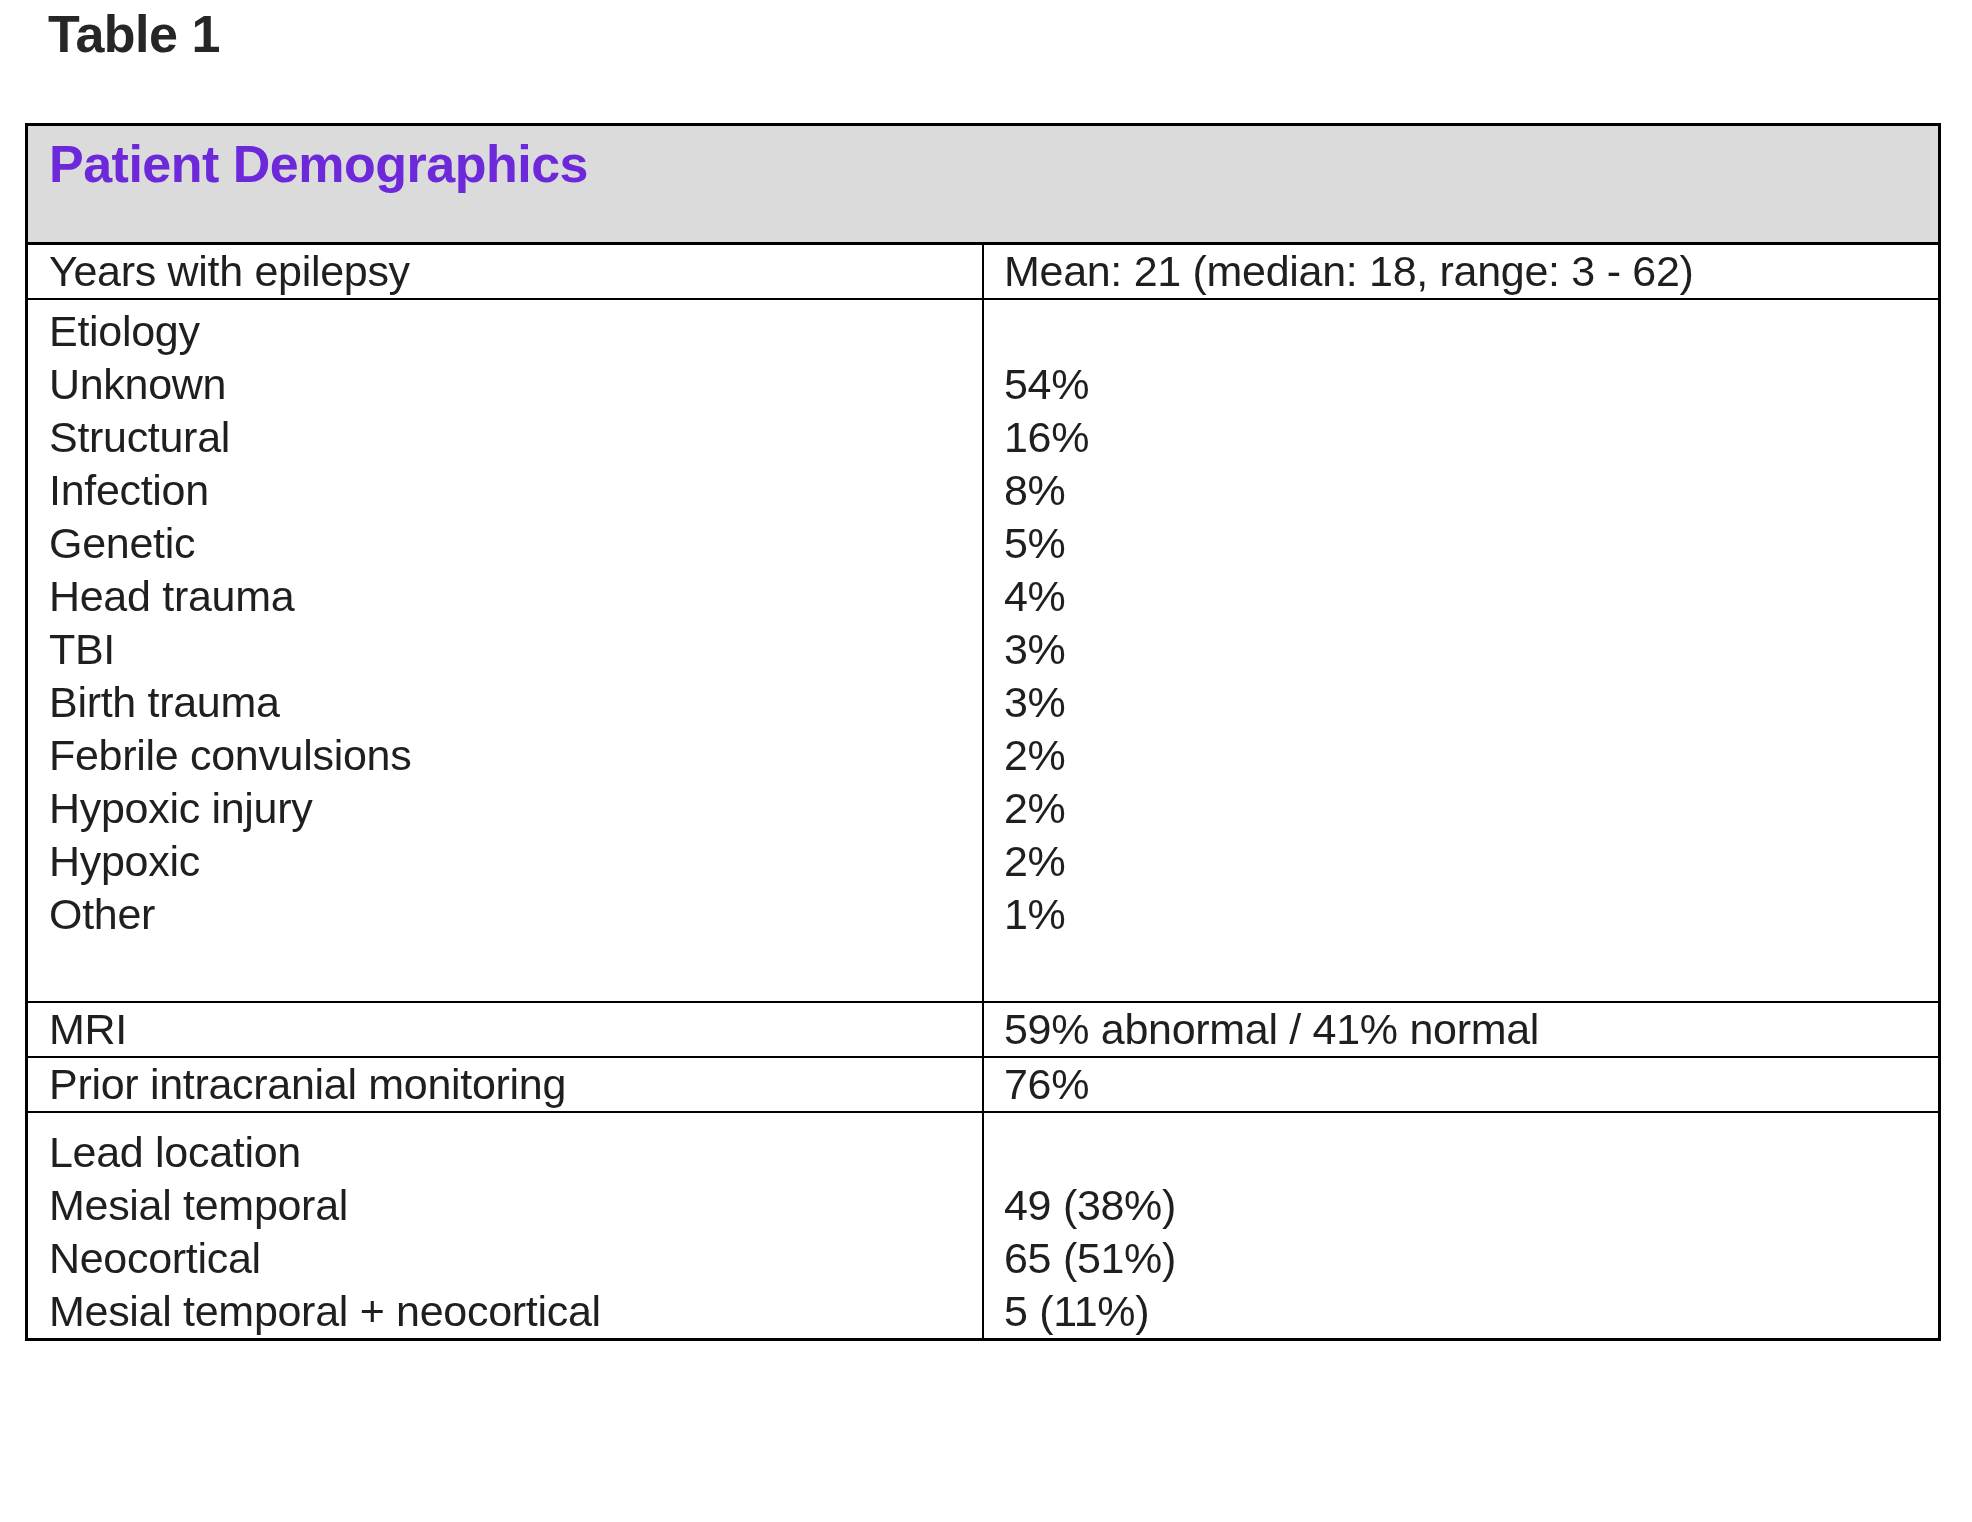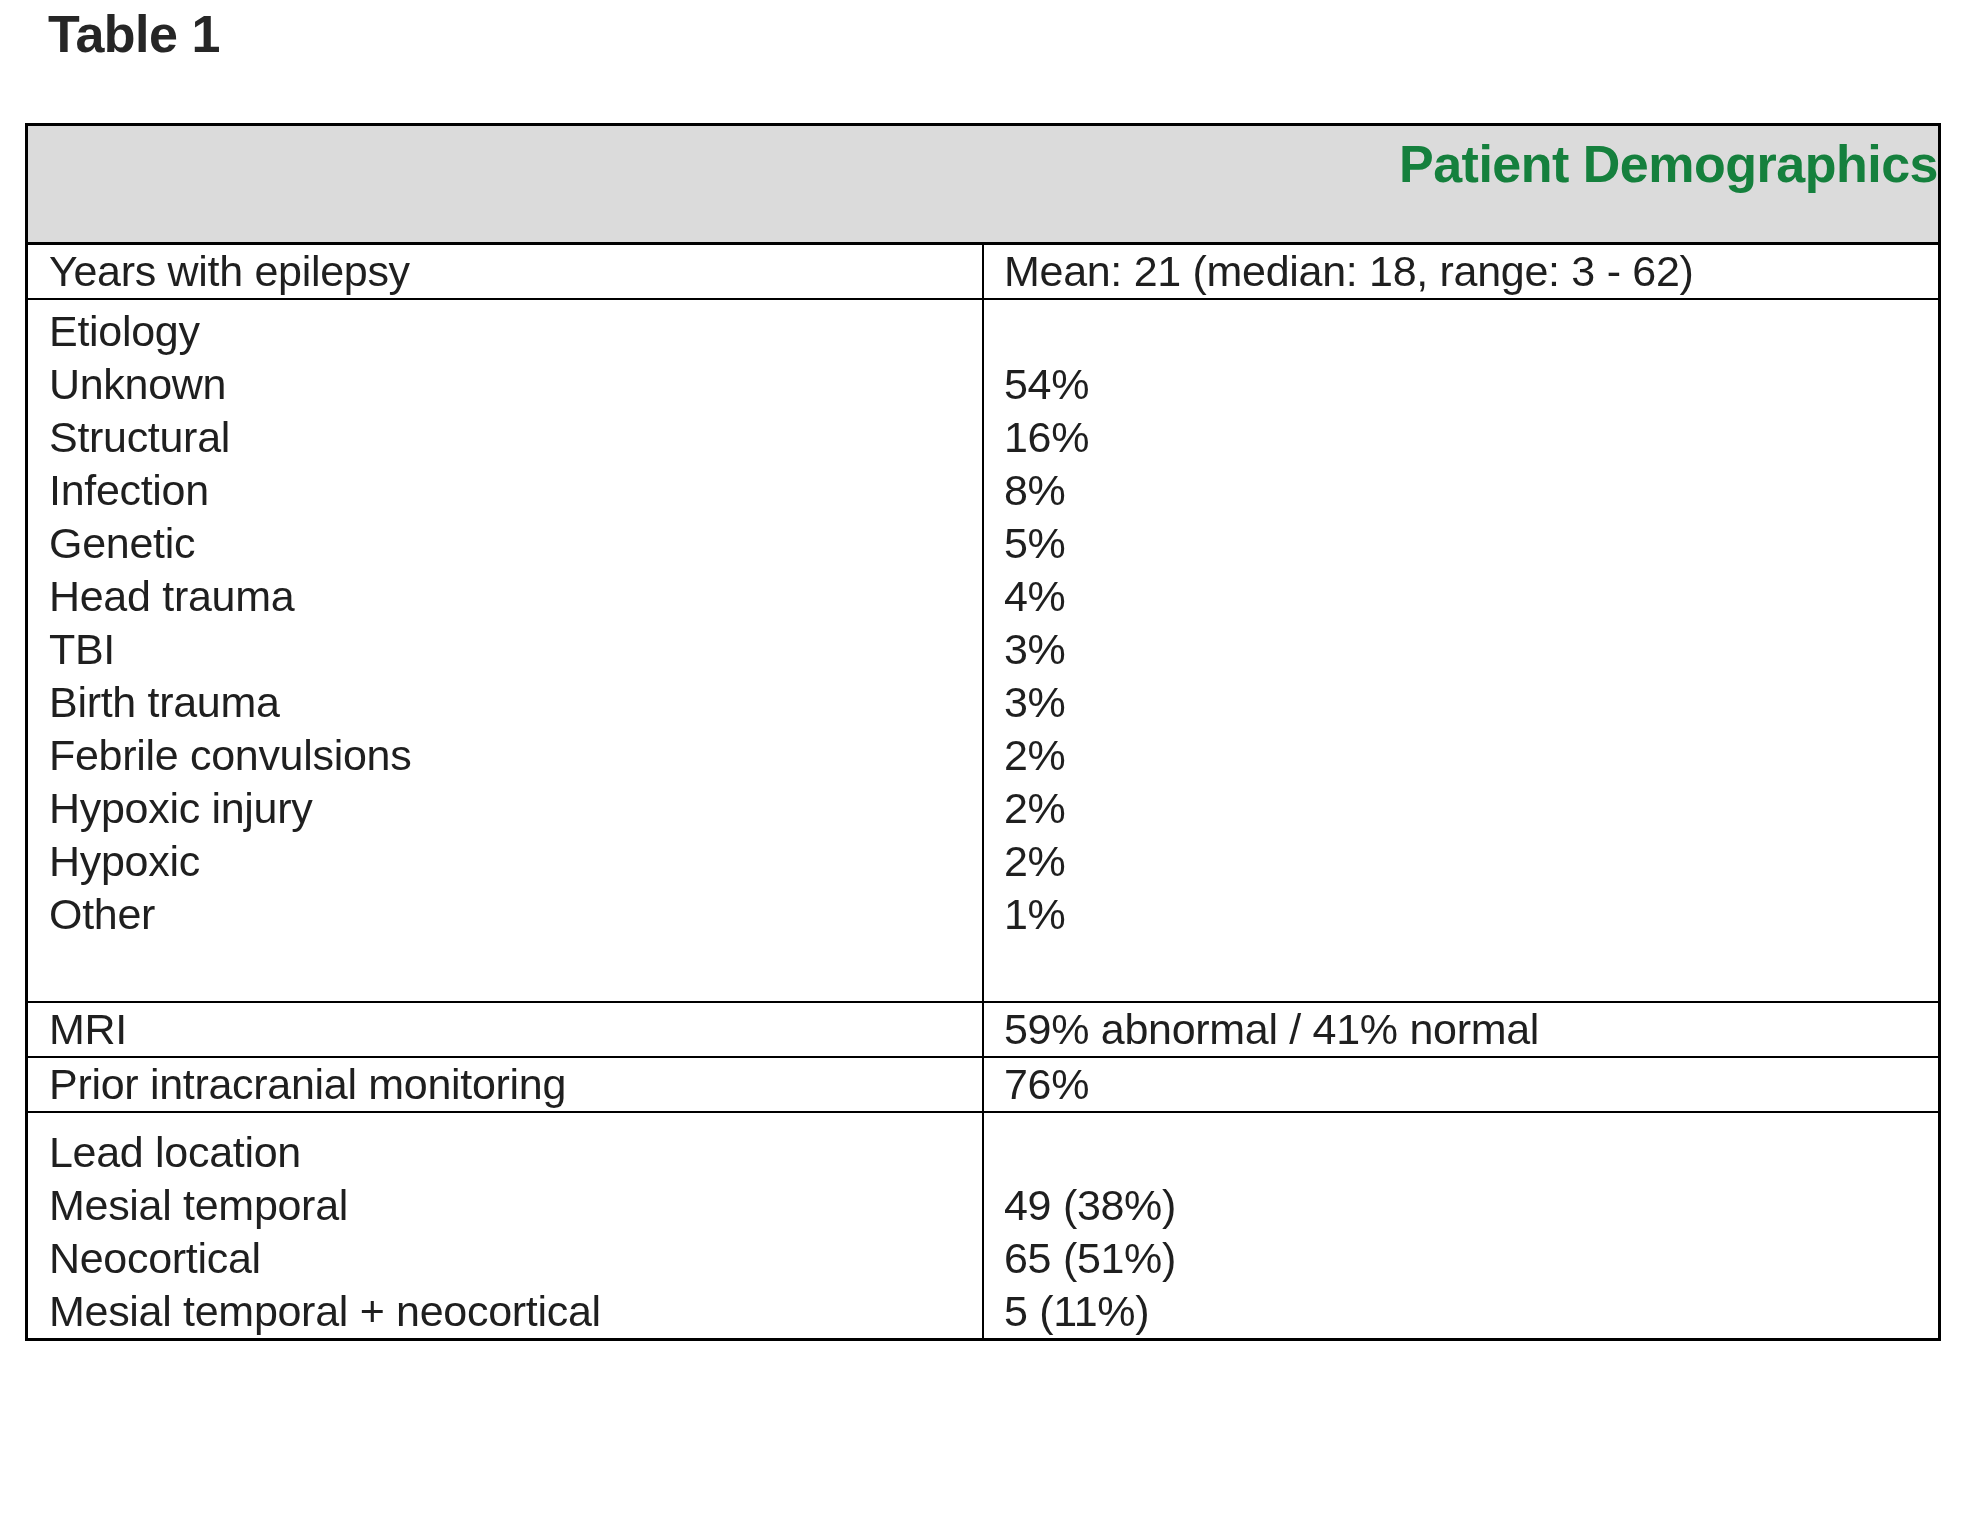--- a/index.html
+++ b/index.html
@@ -27,22 +27,22 @@
     border-collapse:collapse;
     table-layout:fixed;
     border:3px solid #000000;
   }
   col.c1,col.c2{width:50%;}
   th.tbl-header{
     background:#dbdbdb;
     border:3px solid #000000;
     font-size:52px;
     font-weight:700;
-    color:#15803d;
-    text-align:right;
+    color:#6d28d9;
+    text-align:left;
     vertical-align:top;
     padding:8px 0 0 21px;
     height:108px;
     letter-spacing:-0.5px;
   }
   td{
     border:2px solid #000000;
     font-size:43px;
     letter-spacing:-0.3px;
     color:#1f1f1f;

